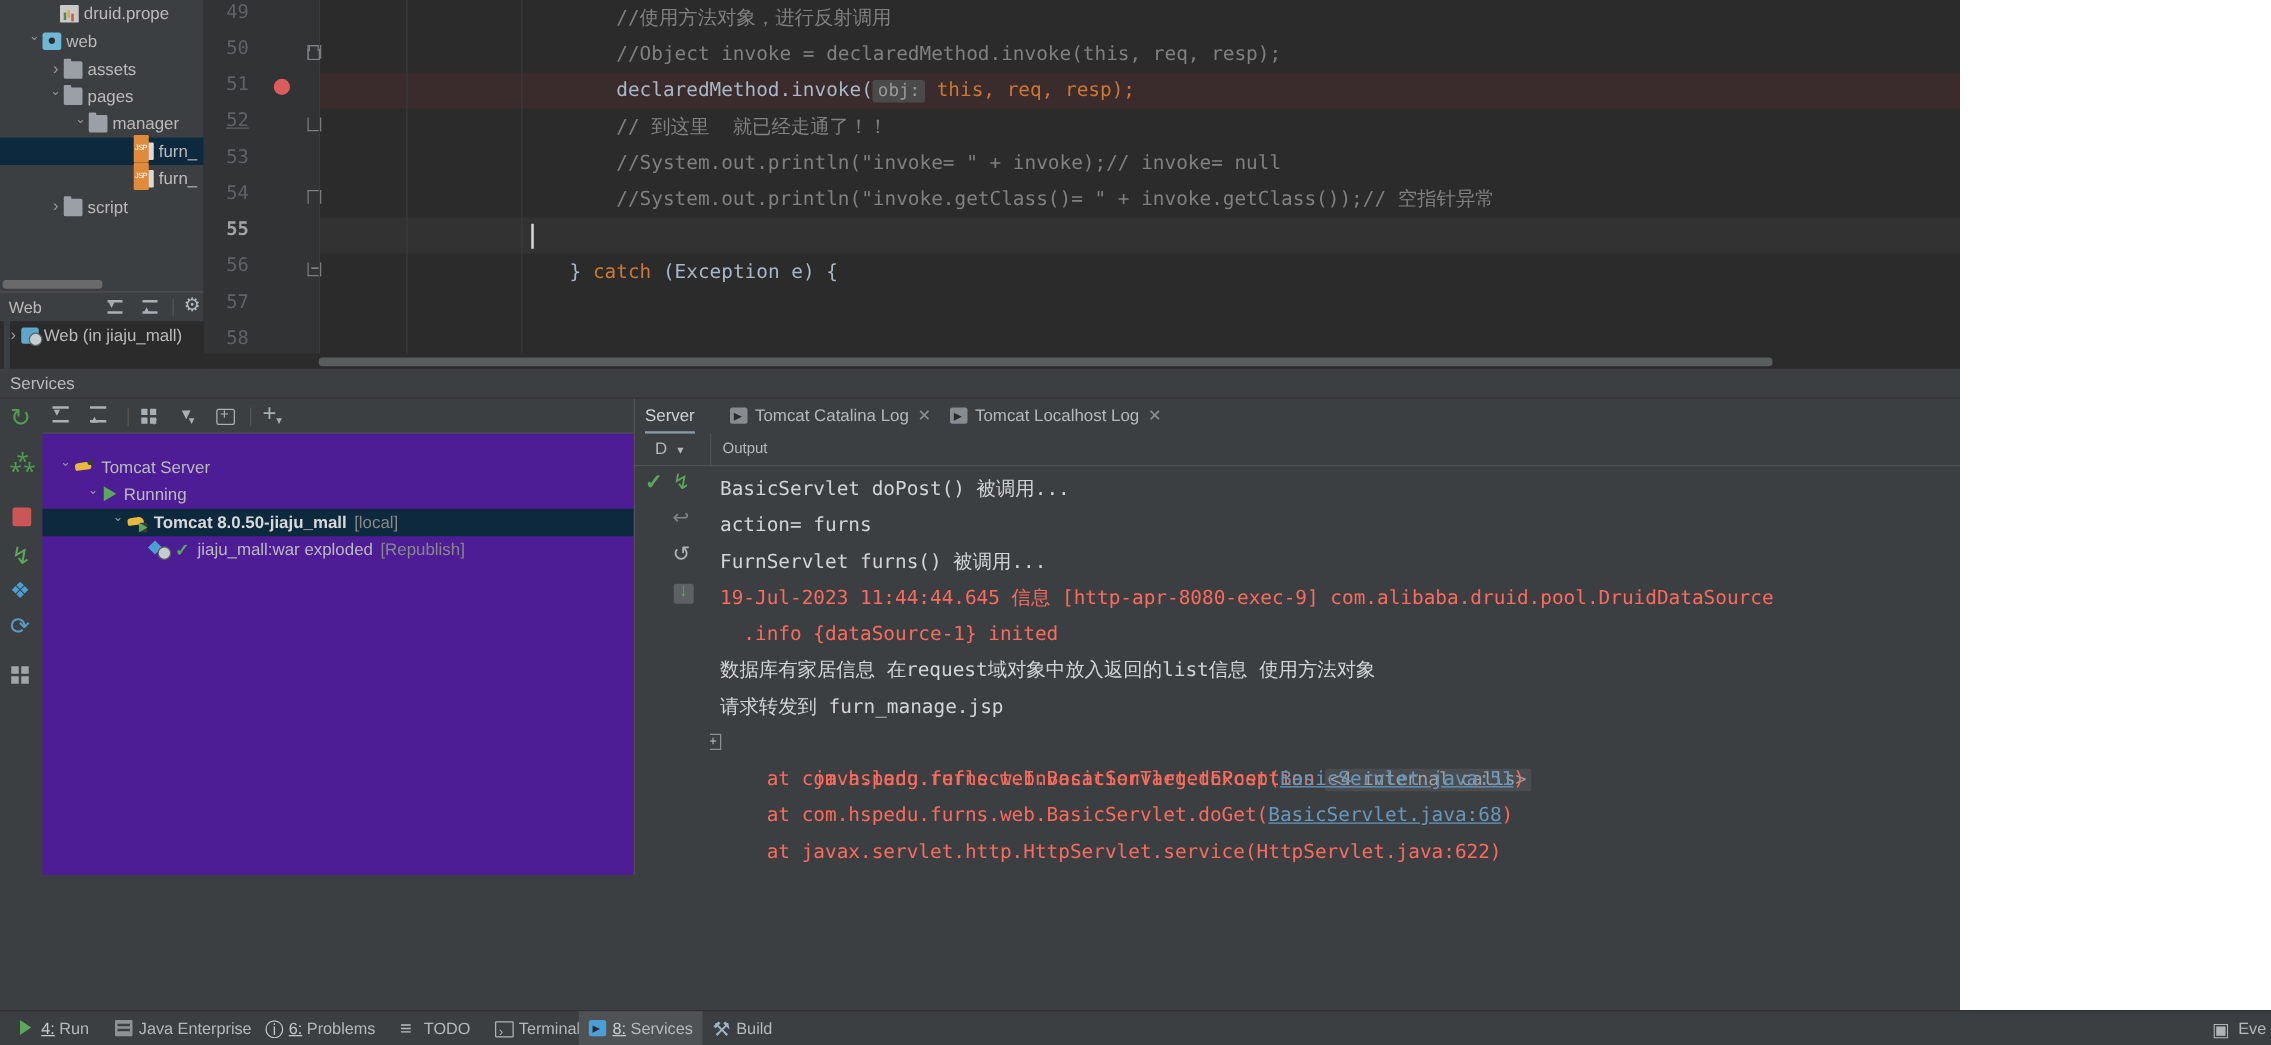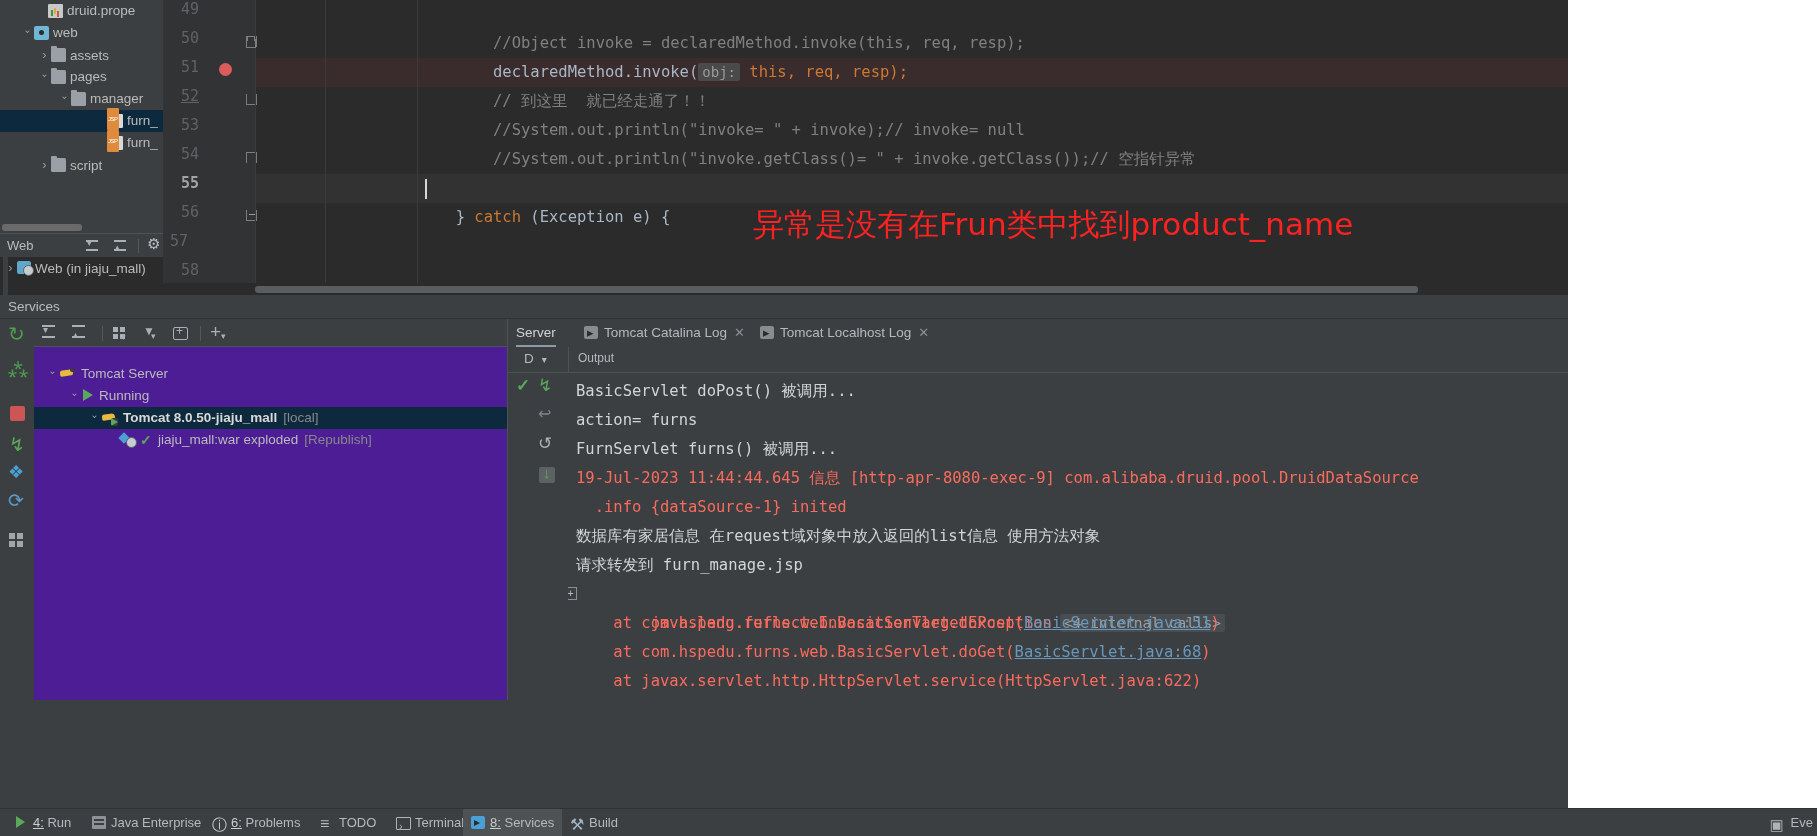--- a/index.html
+++ b/index.html
@@ -276,21 +276,21 @@
     <div class="editor">
       <div class="gutter">
         <div class="ln" style="top:0px;">49</div>
         <div class="ln" style="top:29px;">50</div>
         <div class="ln" style="top:58px;">51</div>
         <div class="ln" style="top:87px;text-decoration:underline;">52</div>
         <div class="ln" style="top:116px;">53</div>
         <div class="ln" style="top:145px;">54</div>
         <div class="ln cur" style="top:174px;">55</div>
         <div class="ln" style="top:203px;">56</div>
-        <div class="ln" style="top:232px;text-align:center;">57</div>
+        <div class="ln" style="top:232px;">57</div>
         <div class="ln" style="top:261px;">58</div>
         <div class="breakpoint" style="top:63px;"></div>
         <div class="fold" style="top:36px;">
             <div class="fold-ic open-brace"></div>
           </div>
         <div class="fold" style="top:94px;">
             <div class="fold-ic close-brace"></div>
           </div>
         <div class="fold" style="top:152px;">
             <div class="fold-ic open-brace"></div>
@@ -300,29 +300,29 @@
           </div>
       </div>
 
       <div class="code-area">
         <div class="cl-hl" style="top:58px;"></div>
         <div class="cl-cursorline" style="top:174px;"></div>
         <div class="ed-vertline" style="left:0px;"></div>
         <div class="ed-vertline" style="left:70px;"></div>
         <div class="ed-vertline" style="left:162px;"></div>
 
+        <div class="cline" style="top:0px;left:126px;"><span class="cmt">            //使用方法对象，进行反射调用</span></div>
         <div class="cline" style="top:29px;left:126px;"><span class="cmt">            //Object invoke = declaredMethod.invoke(this, req, resp);</span></div>
         <div class="cline" style="top:58px;left:126px;"><span class="txt">            declaredMethod.invoke(</span><span class="hintbox">obj:</span><span class="kw"> this</span><span class="kw">, req, resp);</span></div>
         <div class="cline" style="top:87px;left:126px;"><span class="cmt">            // 到这里  就已经走通了！！</span></div>
         <div class="cline" style="top:116px;left:126px;"><span class="cmt">            //System.out.println("invoke= " + invoke);// invoke= null</span></div>
         <div class="cline" style="top:145px;left:126px;"><span class="cmt">            //System.out.println("invoke.getClass()= " + invoke.getClass());// 空指针异常</span></div>
         <div class="caret" style="top:179px;left:170px;"></div>
         <div class="cline" style="top:203px;left:126px;"><span class="txt">        } </span><span class="kw">catch</span><span class="txt"> (Exception e) {</span></div>
 
-        <div class="red-annot" style="top:204px;left:498px;">异常是没有在Frun类中找到product_name</div>
       </div>
 
       <div class="ed-markers">
         <div style="position:absolute;left:0;top:58px;width:10px;height:10px;background:#6e3a3a;"></div>
       </div>
       <div class="bracket-marker bm-up" style="position:absolute;left:83px;top:36px;"></div>
       <div class="ed-hscroll">
           <div class="thumb"></div>
         </div>
     </div>

